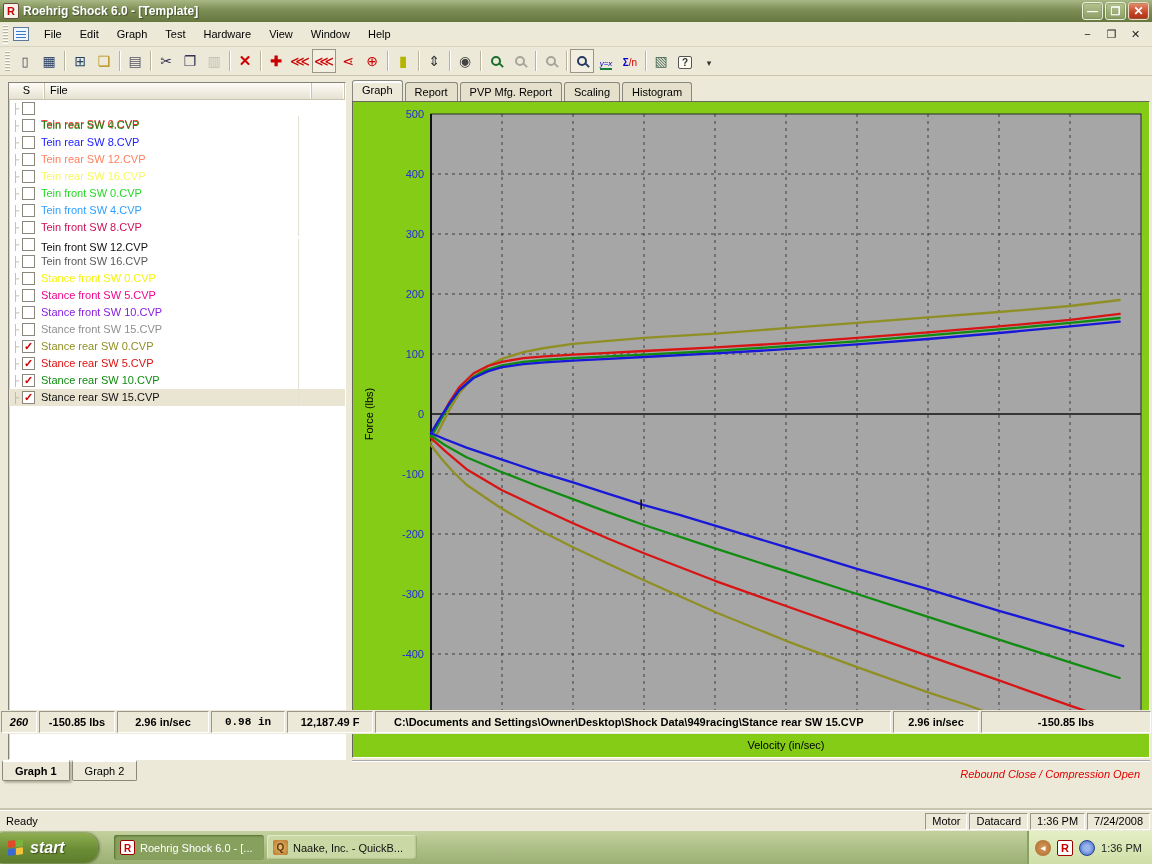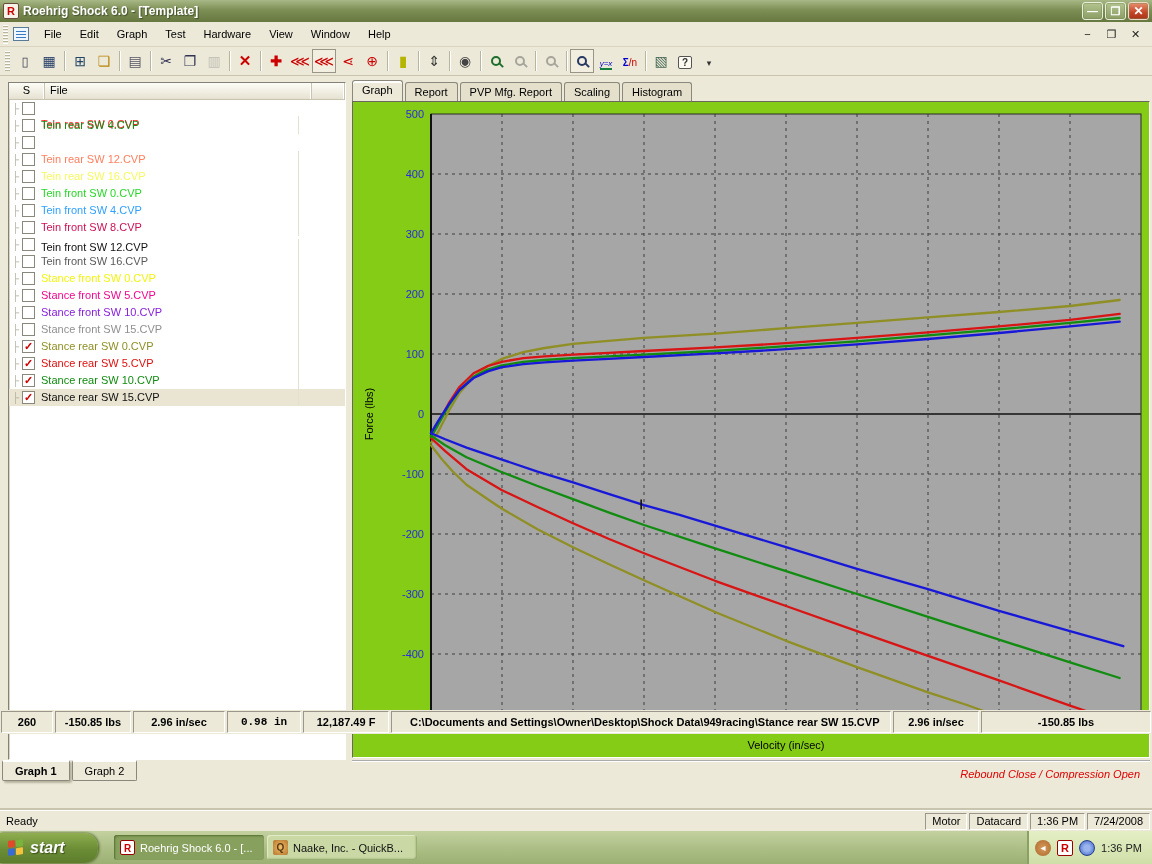--- a/index.html
+++ b/index.html
@@ -70,21 +70,21 @@
   .btab.active{font-weight:bold;box-shadow:2px 2px 2px #b8b4a0;}
   #note-row{position:absolute;left:352px;top:684px;width:798px;height:26px;
     border-top:2px groove #fff;display:flex;justify-content:flex-end;align-items:center;padding-right:10px;}
   #note-text{color:#e00000;font-style:italic;font-size:11px;}
   
   #status-cells{position:absolute;left:0;top:710px;width:1152px;height:24px;background:#ece9d8;
     display:flex;align-items:stretch;padding:1px;gap:2px;}
   .scell{border:1px solid;border-color:#9a978a #fff #fff #9a978a;background:#ece9d8;
     font-weight:bold;font-size:11px;display:flex;align-items:center;justify-content:center;
     white-space:nowrap;overflow:hidden;}
-  .scell:nth-child(1){width:52px;}
+  .scell:nth-child(1){width:36px;font-style:italic;}
   .scell:nth-child(2){width:76px;}
   .scell:nth-child(3){width:92px;}
   .scell:nth-child(4){width:74px;font-family:Liberation Mono, monospace;}
   .scell:nth-child(5){width:86px;}
   .scell:nth-child(6){flex:1;justify-content:flex-start;padding-left:18px;}
   .scell:nth-child(7){width:86px;}
   .scell:nth-child(8){width:170px;}
   
   #ready-bar{position:absolute;left:0;top:810px;width:1152px;height:21px;background:#ece9d8;
     border-top:1px solid #fff;box-shadow:0 -2px 0 #c8c4ae;display:flex;align-items:center;padding:0 2px;}
@@ -259,20 +259,21 @@
           <span class="fname" style="color: rgb(255, 32, 32); margin-top: 32px;">Tein rear SW 0.CVP</span>
         </div>
         <div class="frow">
           <span class="tree">├</span>
           <span class="cbx"></span>
           <span class="fname" style="color: rgb(26, 140, 26);">Tein rear SW 4.CVP</span>
         </div>
         <div class="frow">
           <span class="tree">├</span>
           <span class="cbx"></span>
+          <span class="fname" style="color: rgb(32, 32, 255);">Tein rear SW 8.CVP</span>
         </div>
         <div class="frow">
           <span class="tree">├</span>
           <span class="cbx"></span>
           <span class="fname" style="color: rgb(255, 128, 96);">Tein rear SW 12.CVP</span>
         </div>
         <div class="frow">
           <span class="tree">├</span>
           <span class="cbx"></span>
           <span class="fname" style="color: rgb(248, 248, 96);">Tein rear SW 16.CVP</span>

